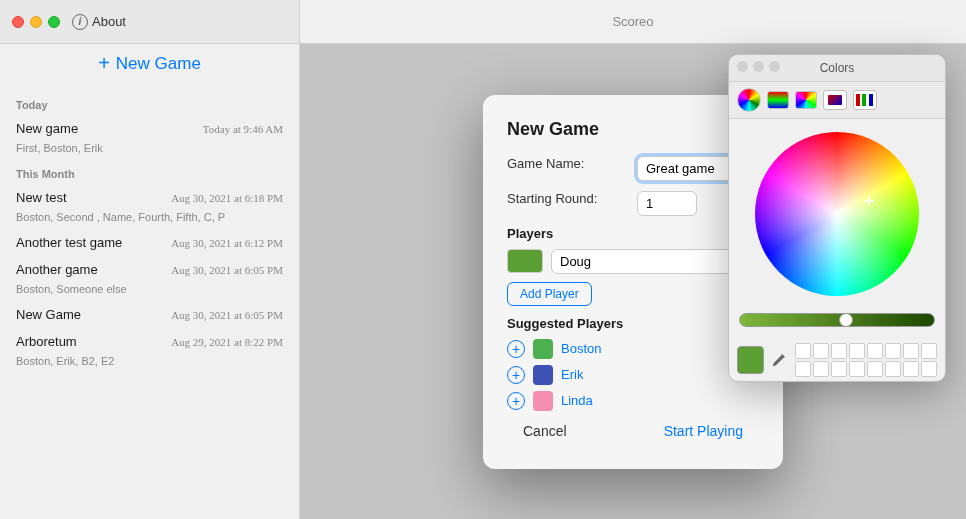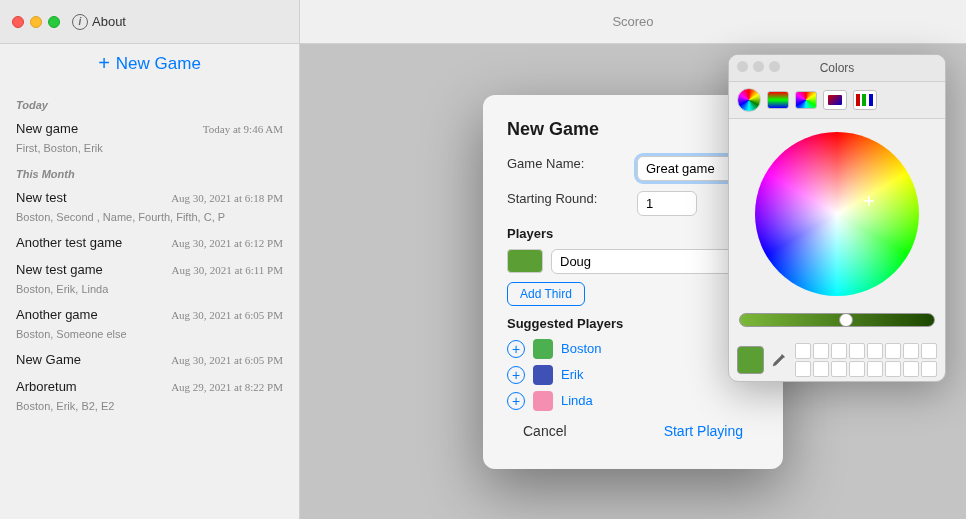--- a/index.html
+++ b/index.html
@@ -101,21 +101,20 @@
       overflow-y: auto;
       padding: 8px 0;
     }
 
     .section-label {
       font-size: 11px;
       font-weight: 600;
       color: #888;
       text-transform: none;
       padding: 8px 16px 4px 16px;
-      font-style: italic;
     }
 
     .game-item {
       padding: 6px 16px;
       cursor: pointer;
     }
 
     .game-item-header {
       display: flex;
       justify-content: space-between;
@@ -548,27 +547,20 @@
       <div class="game-item-players">Boston, Second , Name, Fourth, Fifth, C, P</div>
     </div>
     <div class="game-item">
       <div class="game-item-header">
         <span class="game-item-name">Another test game</span>
         <span class="game-item-date">Aug 30, 2021 at 6:12 PM</span>
       </div>
     </div>
     <div class="game-item">
       <div class="game-item-header">
-        <span class="game-item-name">New test game</span>
-        <span class="game-item-date">Aug 30, 2021 at 6:11 PM</span>
-      </div>
-      <div class="game-item-players">Boston, Erik, Linda</div>
-    </div>
-    <div class="game-item">
-      <div class="game-item-header">
         <span class="game-item-name">Another game</span>
         <span class="game-item-date">Aug 30, 2021 at 6:05 PM</span>
       </div>
       <div class="game-item-players">Boston, Someone else</div>
     </div>
     <div class="game-item">
       <div class="game-item-header">
         <span class="game-item-name">New Game</span>
         <span class="game-item-date">Aug 30, 2021 at 6:05 PM</span>
       </div>
@@ -602,21 +594,21 @@
         <input class="form-input-small" type="text" value="1" style="">
       </div>
 
       <div class="players-label">Players</div>
 
       <div class="player-row">
         <button class="player-color-btn" style="background:#5a9e34;"></button>
         <input class="player-name-input" type="text" value="Doug" style="">
       </div>
 
-      <button class="add-player-btn">Add Third</button>
+      <button class="add-player-btn">Add Player</button>
 
       <div class="suggested-label">Suggested Players</div>
 
       <div class="suggested-row">
         <div class="suggested-plus">+</div>
         <div class="suggested-color" style="background:#4caf50;"></div>
         <span class="suggested-name">Boston</span>
       </div>
 
       <div class="suggested-row">

